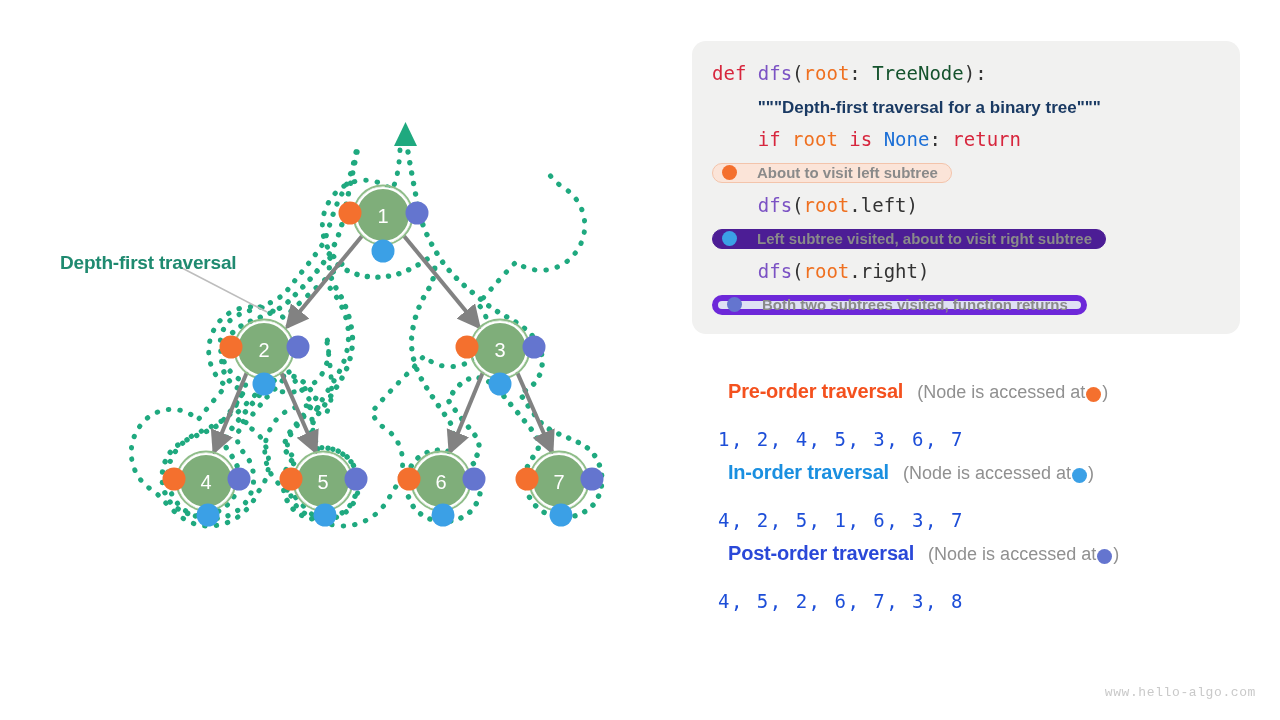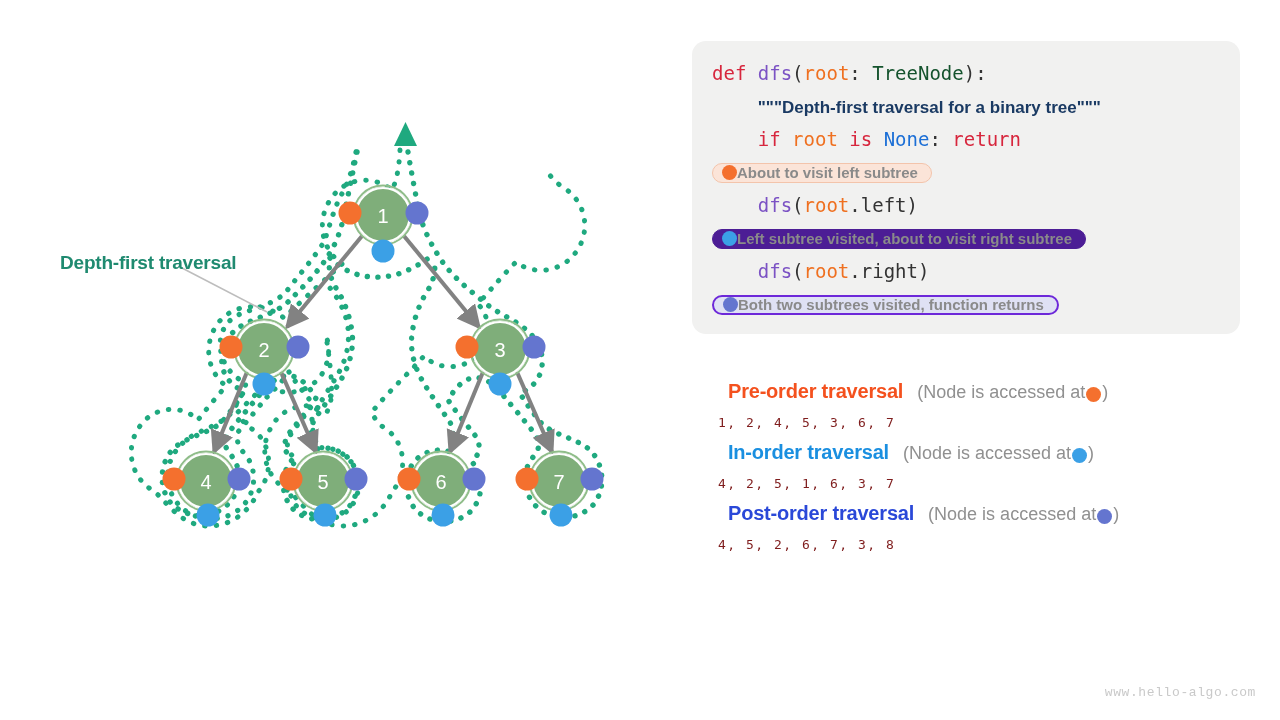--- a/index.html
+++ b/index.html
@@ -64,38 +64,38 @@
   .tok-doc {
     color: #1a3a63;
     font-family: "Liberation Sans", sans-serif;
     font-weight: bold;
     font-size: 17px;
   }
 
   .badge {
     display: inline-flex;
     align-items: center;
-    gap: 0;
+    gap: 20px;
     height: 20px;
     padding: 0 13px 0 9px;
     border-radius: 14px;
     font-size: 15px;
     font-weight: bold;
     color: #8a8a8a;
     box-sizing: border-box;
     white-space: nowrap;
   }
   .badge-row { height: 33px; display: flex; align-items: center; }
   .badge-dot {
     width: 15px; height: 15px; border-radius: 50%;
     flex: none;
   }
   .badge.orange { background: #fbe4d8; border: 1px solid #f3c4ab; }
   .badge.lblue  { background: #4c1d95; border: 1px solid #4c1d95; }
-  .badge.pblue  { background: #dfe1f4; border: 2px solid #6d28d9; }
+  .badge.pblue  { background: #dfe1f4; border: 6px solid #6d28d9; }
 
   
   #results {
     position: absolute;
     left: 718px;
     top: 380px;
     width: 540px;
   }
   .res-block { margin-bottom: 11px; }
   .res-head {
@@ -113,24 +113,24 @@
     align-items: center;
     gap: 1px;
   }
   .res-note-dot {
     width: 15px; height: 15px; border-radius: 50%;
     display: inline-block;
     position: relative; top: 2px;
   }
   .res-seq {
     font-family: "DejaVu Sans Mono", monospace;
-    font-size: 13px;
-    color: #7f1d1d;
+    font-size: 19px;
+    color: #1d4ed8;
     letter-spacing: 1.5px;
-    margin-top: 5px;
+    margin-top: 18px;
   }
 
   #watermark {
     position: absolute;
     right: 24px;
     bottom: 20px;
     font-family: Liberation Mono, monospace;
     font-size: 13px;
     color: #c9c9c9;
     letter-spacing: 0.6px;

